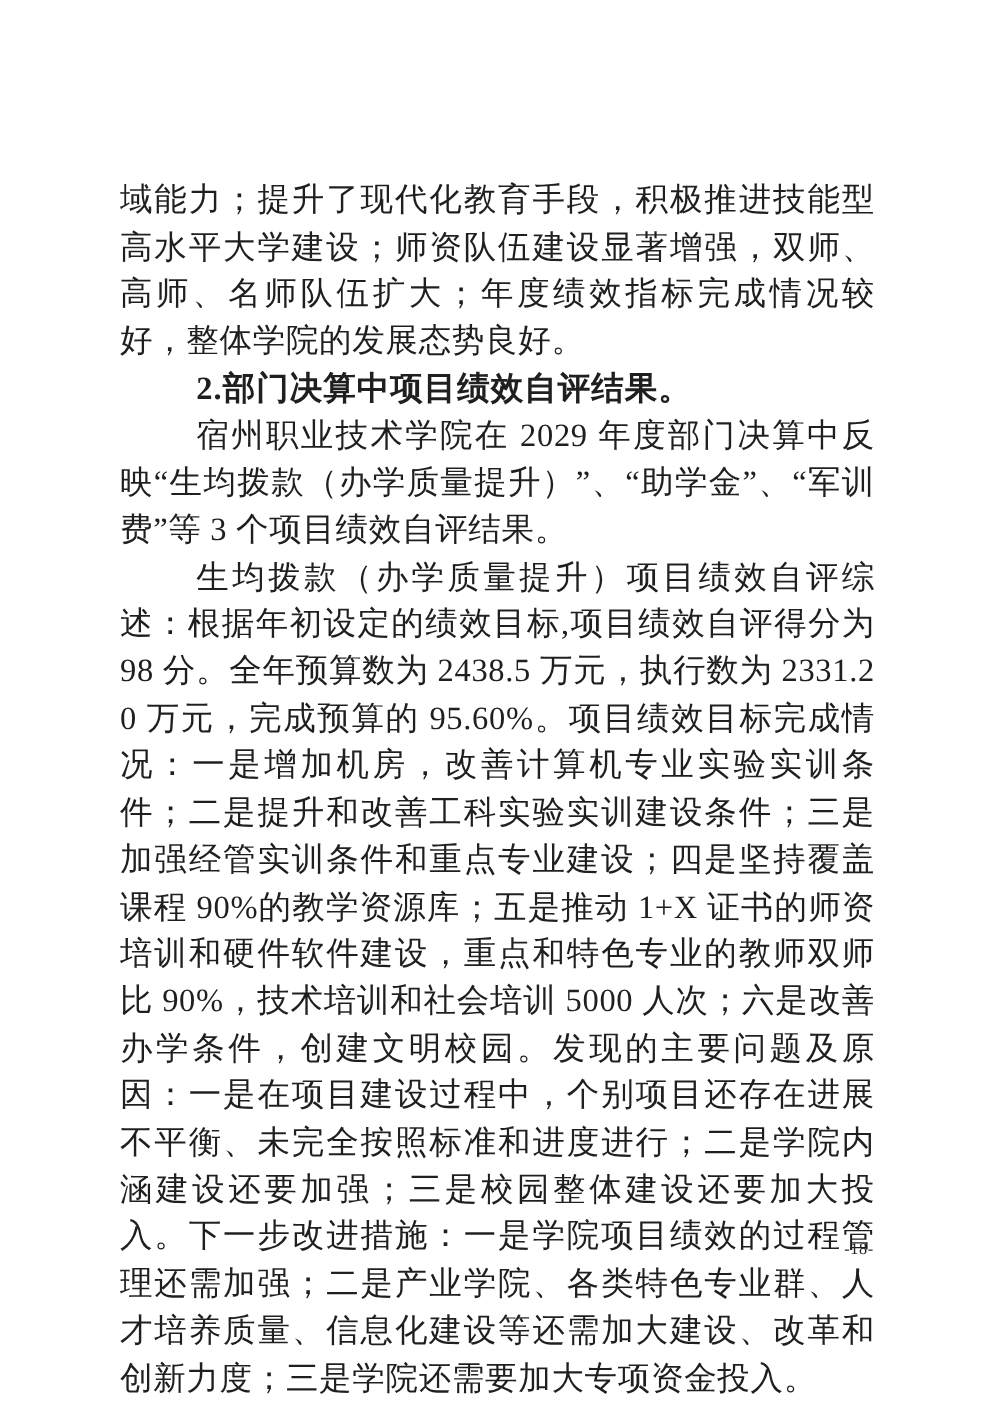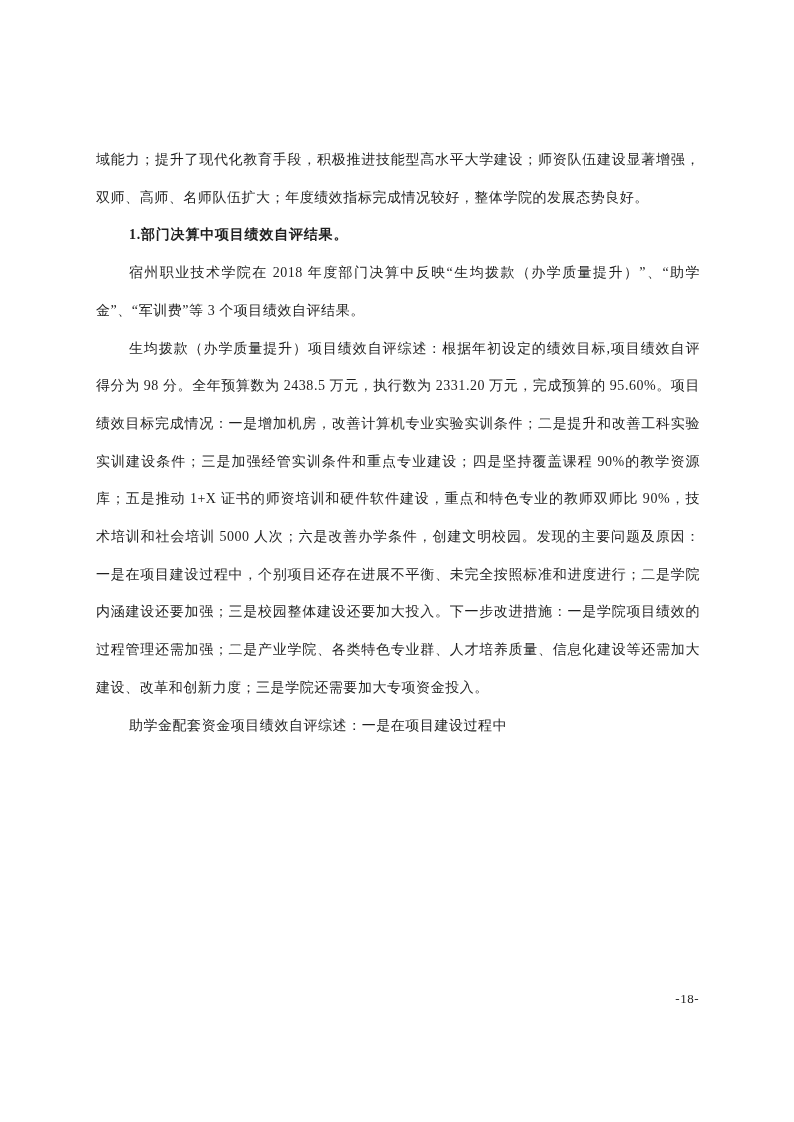--- a/index.html
+++ b/index.html
@@ -18,21 +18,21 @@
   }
   .content {
     position: absolute;
     left: 96px;
     top: 141px;
     width: 604px;
   }
   .para {
     margin: 0;
     padding: 0;
-    font-size: 14px;
+    font-size: 26px;
     line-height: 37.7px;
     letter-spacing: 0.55px;
     text-align: justify;
     word-break: break-all;
     color: #1f1f1f;
   }
   .para.indent {
     text-indent: 2.35em;
   }
   .para.heading {
@@ -48,19 +48,19 @@
     color: #1f1f1f;
     font-family: "Liberation Serif", "DejaVu Serif", serif;
   }
 </style>
 </head>
 <body>
 
 <div class="page">
   <div class="content">
     <p class="para">域能力；提升了现代化教育手段，积极推进技能型高水平大学建设；师资队伍建设显著增强，双师、高师、名师队伍扩大；年度绩效指标完成情况较好，整体学院的发展态势良好。</p>
-    <p class="para heading indent">1.部门决算中项目绩效自评结果。</p>
-    <p class="para indent">宿州职业技术学院在 2018 年度部门决算中反映“生均拨款（办学质量提升）”、“助学金”、“军训费”等 3 个项目绩效自评结果。</p>
+    <p class="para heading indent">2.部门决算中项目绩效自评结果。</p>
+    <p class="para indent">宿州职业技术学院在 2029 年度部门决算中反映“生均拨款（办学质量提升）”、“助学金”、“军训费”等 3 个项目绩效自评结果。</p>
     <p class="para indent">生均拨款（办学质量提升）项目绩效自评综述：根据年初设定的绩效目标,项目绩效自评得分为 98 分。全年预算数为 2438.5 万元，执行数为 2331.20 万元，完成预算的 95.60%。项目绩效目标完成情况：一是增加机房，改善计算机专业实验实训条件；二是提升和改善工科实验实训建设条件；三是加强经管实训条件和重点专业建设；四是坚持覆盖课程 90%的教学资源库；五是推动 1+X 证书的师资培训和硬件软件建设，重点和特色专业的教师双师比 90%，技术培训和社会培训 5000 人次；六是改善办学条件，创建文明校园。发现的主要问题及原因：一是在项目建设过程中，个别项目还存在进展不平衡、未完全按照标准和进度进行；二是学院内涵建设还要加强；三是校园整体建设还要加大投入。下一步改进措施：一是学院项目绩效的过程管理还需加强；二是产业学院、各类特色专业群、人才培养质量、信息化建设等还需加大建设、改革和创新力度；三是学院还需要加大专项资金投入。</p>
     <p class="para indent">助学金配套资金项目绩效自评综述：一是在项目建设过程中</p>
   </div>
   <div class="page-number">-18-</div>
 </div>
 
 </body></html>

